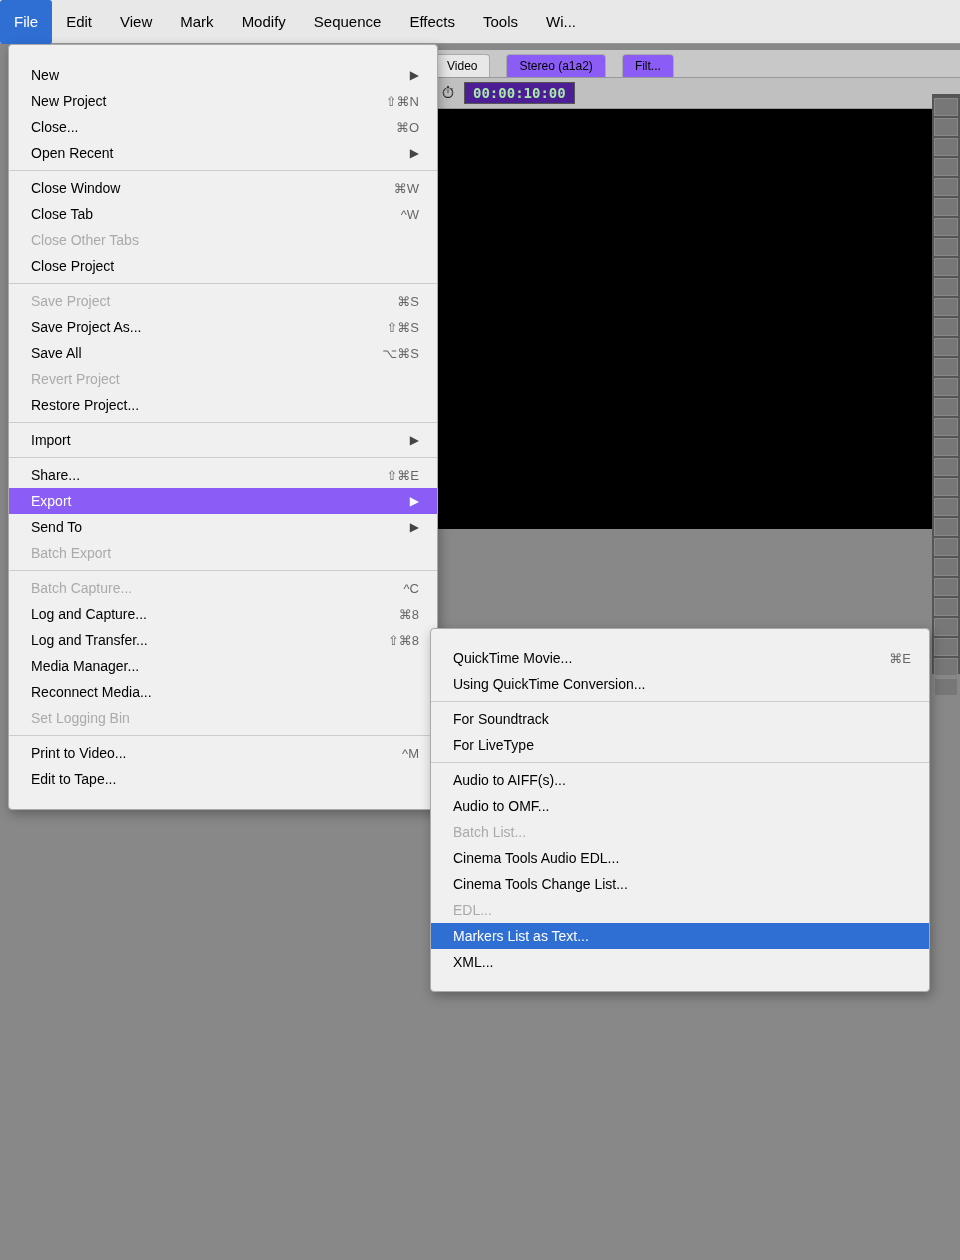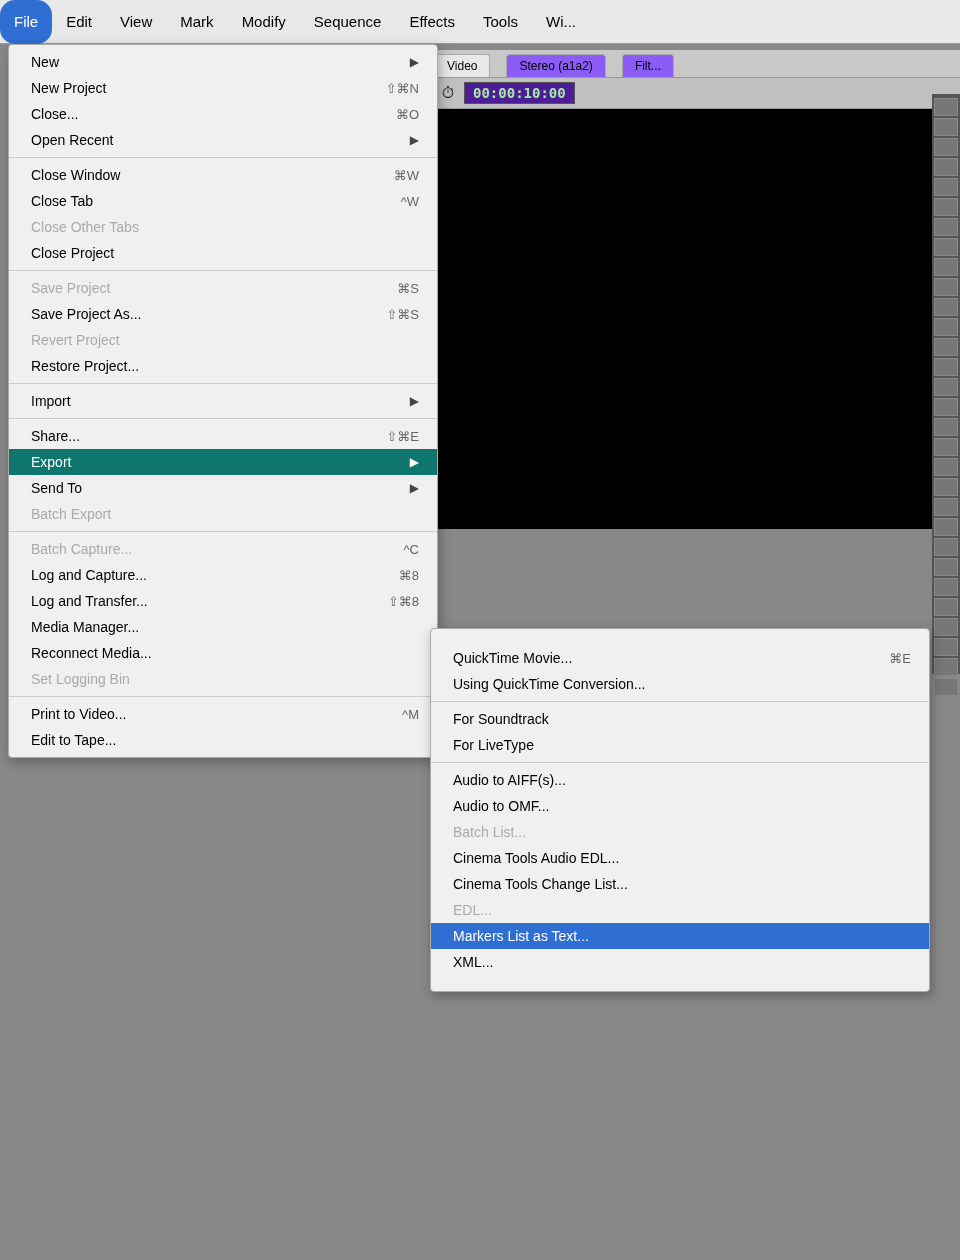--- a/index.html
+++ b/index.html
@@ -31,21 +31,21 @@
       align-items: center;
       font-size: 15px;
       font-weight: 500;
       color: #000;
       cursor: pointer;
       white-space: nowrap;
     }
     .menubar-item.active {
       background: #2f6fd4;
       color: #fff;
-      border-radius: 15px;
+      border-radius: 3px;
     }
 
     
     .app-bg {
       position: absolute;
       top: 44px;
       left: 0; right: 0; bottom: 0;
       background: #888;
     }
 
@@ -123,40 +123,40 @@
     .file-menu {
       position: absolute;
       top: 44px;
       left: 8px;
       width: 430px;
       background: #f0f0f0;
       border: 1px solid #aaa;
       border-radius: 4px;
       box-shadow: 2px 4px 12px rgba(0,0,0,0.3);
       z-index: 200;
-      padding: 4px 0;
+      padding: 17px 0;
     }
 
     .menu-item {
       display: flex;
       align-items: center;
       justify-content: space-between;
       padding: 5px 18px 5px 22px;
       font-size: 14px;
       color: #000;
       cursor: pointer;
       white-space: nowrap;
       min-height: 26px;
     }
     .menu-item.disabled {
       color: #aaa;
       cursor: default;
     }
     .menu-item.active-item {
-      background: #0f766e;
+      background: #8b5cf6;
       color: #fff;
     }
     .menu-item .shortcut {
       color: #666;
       font-size: 13px;
       margin-left: 30px;
     }
     .menu-item .arrow {
       font-size: 12px;
       color: #444;
@@ -329,20 +329,24 @@
   <div class="menu-item disabled">
     <span>Save Project</span>
     <span class="shortcut">⌘S</span>
   </div>
 
   <div class="menu-item">
     <span>Save Project As...</span>
     <span class="shortcut">⇧⌘S</span>
   </div>
 
+  <div class="menu-item">
+    <span>Save All</span>
+    <span class="shortcut">⌥⌘S</span>
+  </div>
 
   <div class="menu-item disabled">
     <span>Revert Project</span>
   </div>
 
   <div class="menu-item">
     <span>Restore Project...</span>
   </div>
   <div class="menu-separator"></div>
 

